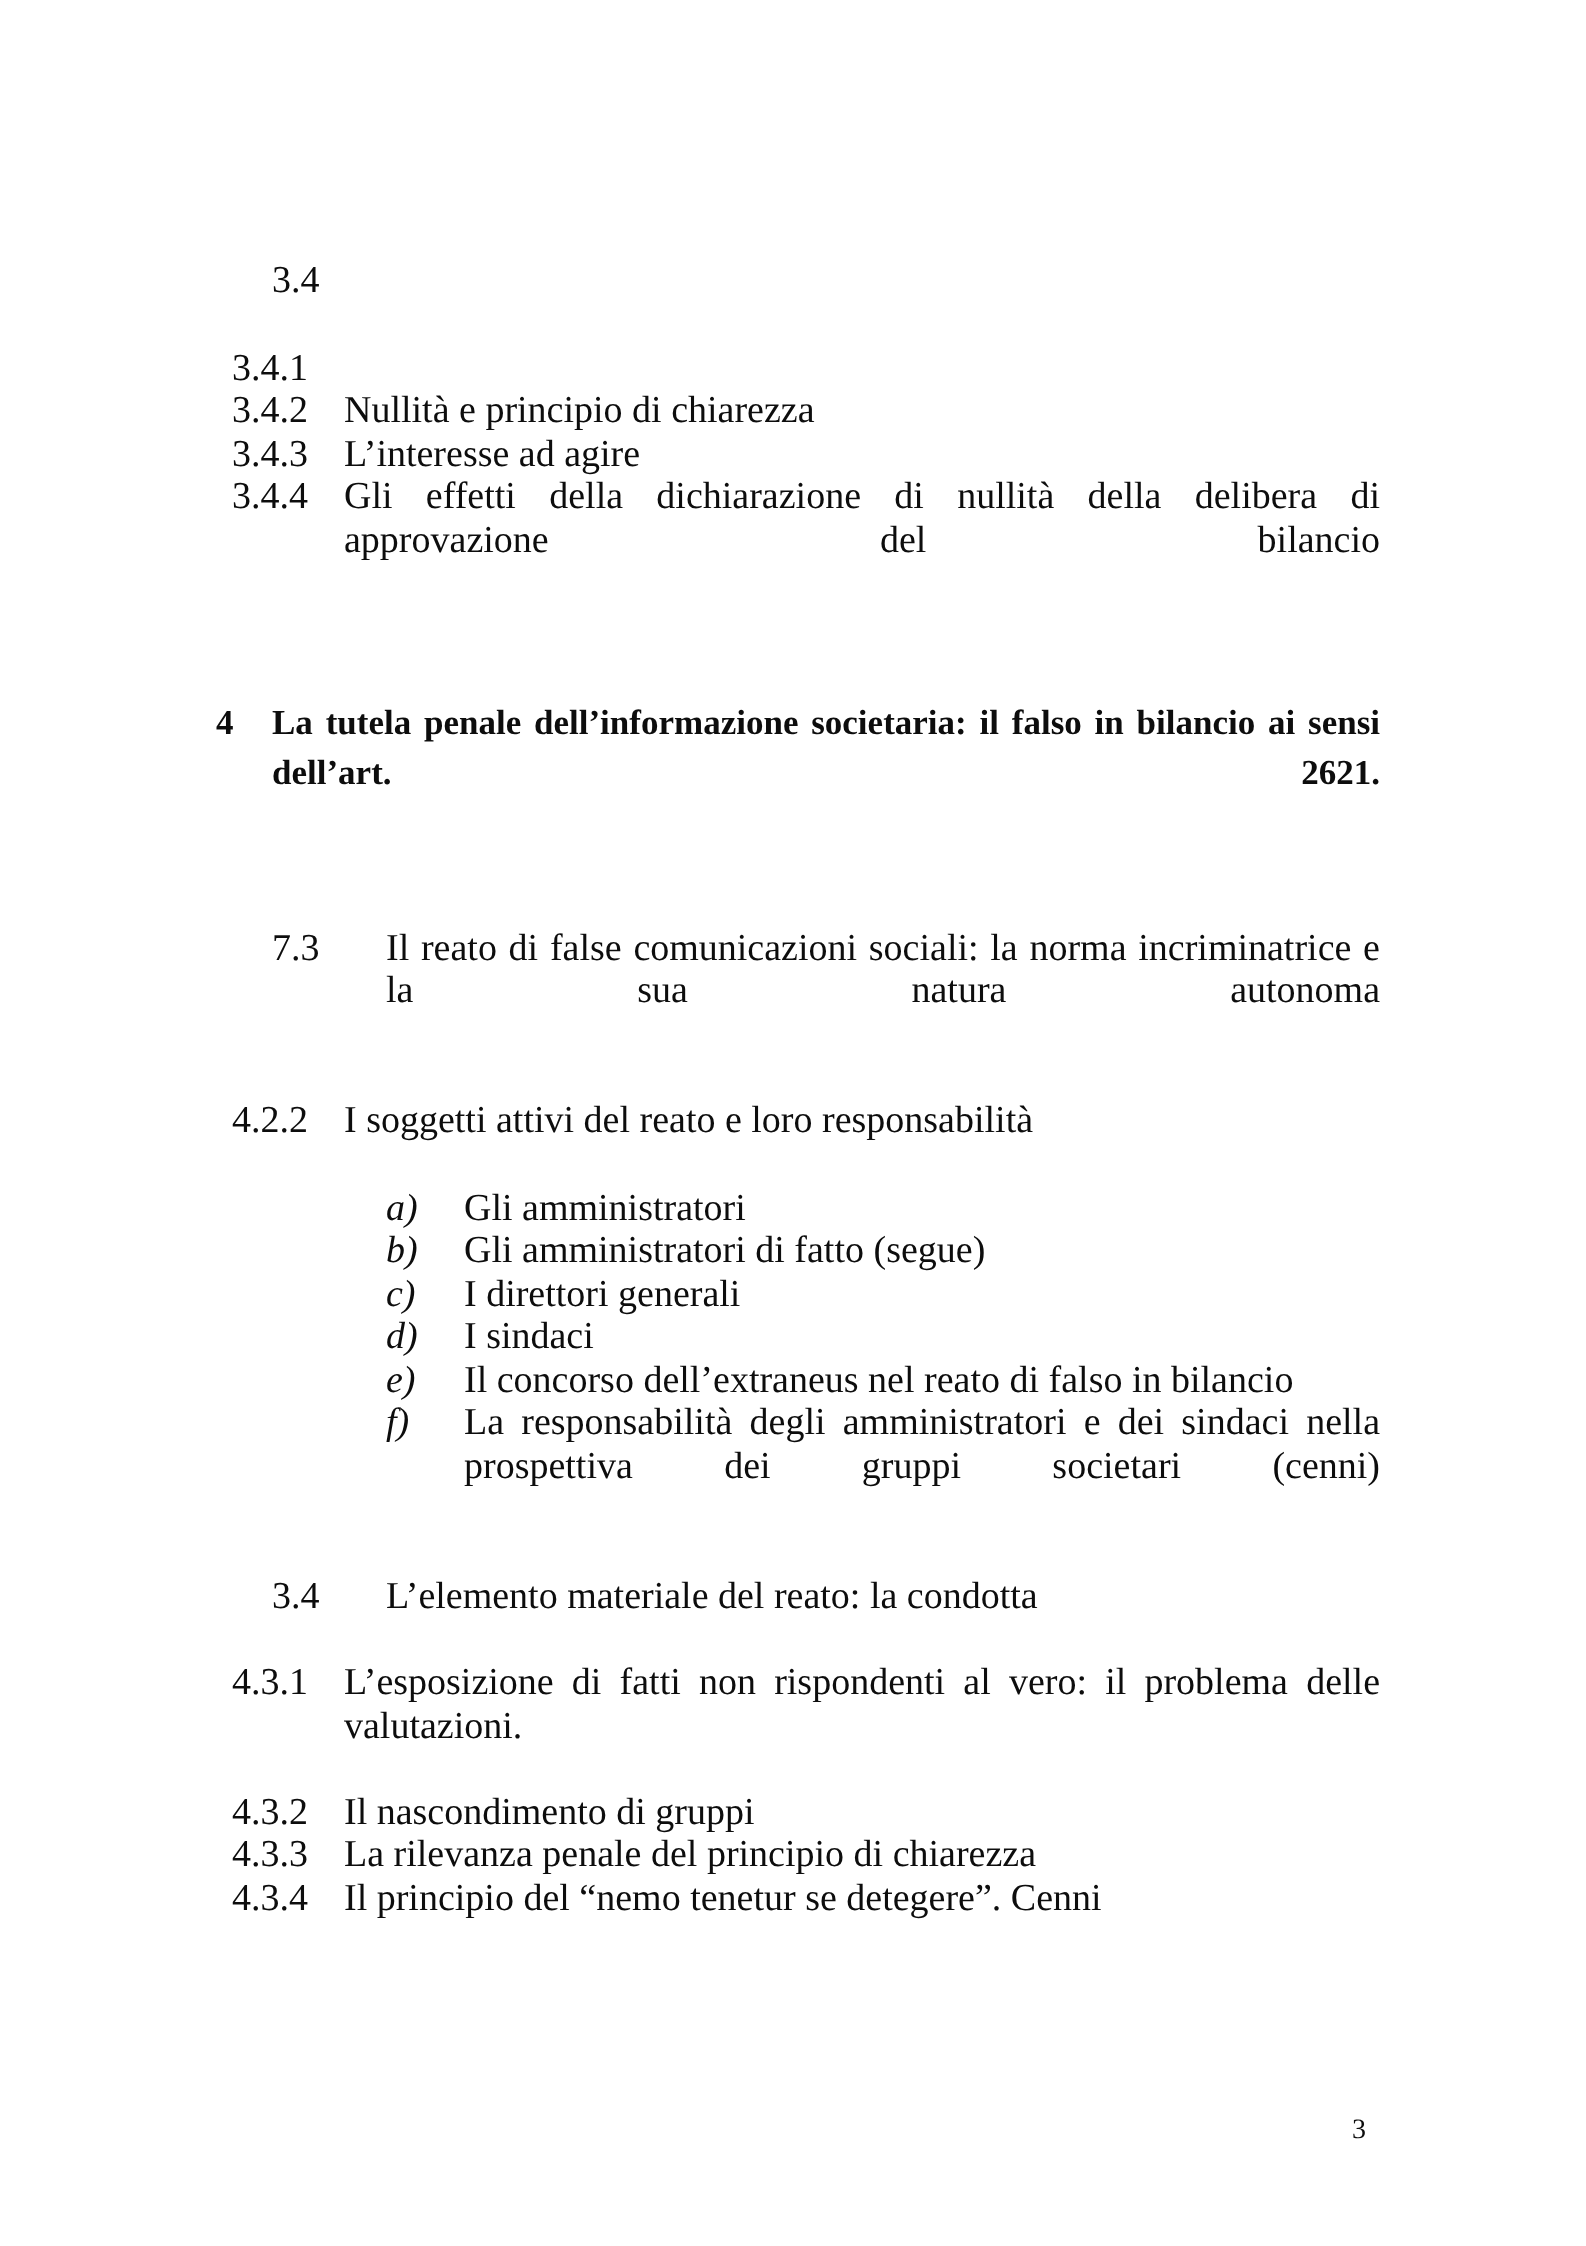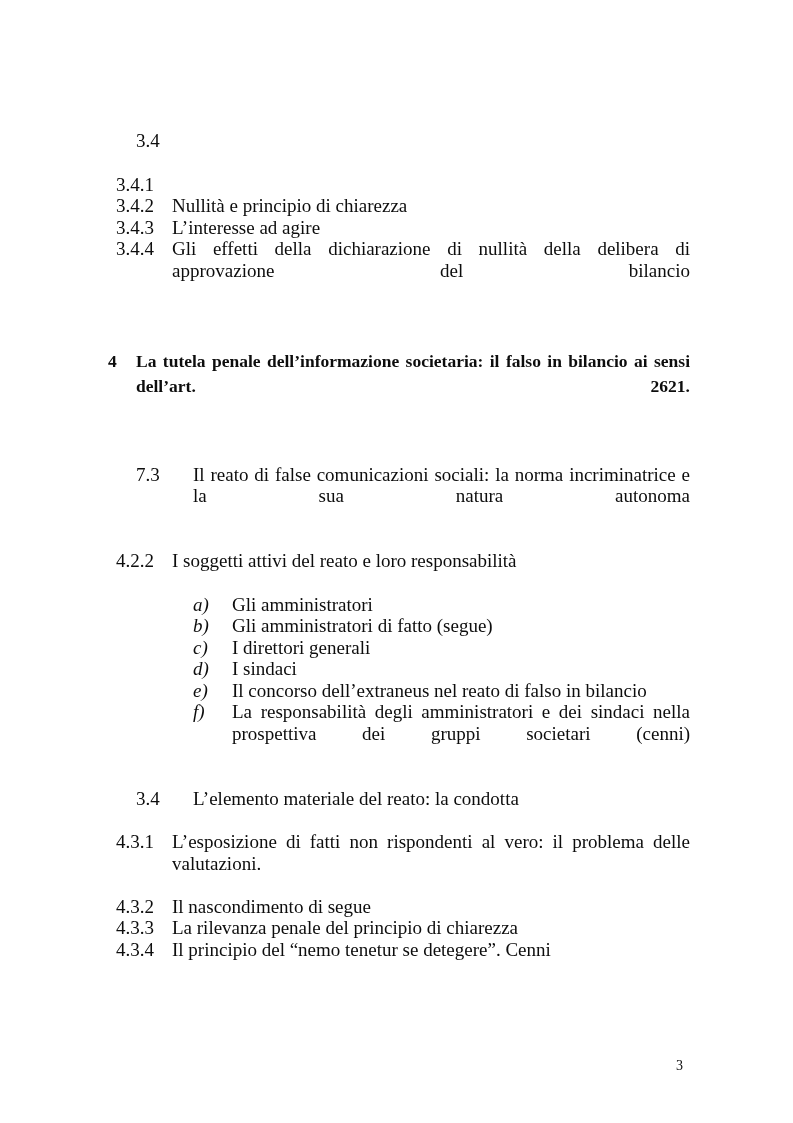--- a/index.html
+++ b/index.html
@@ -186,21 +186,21 @@
     </div>
 
     <div class="gap-md"></div>
 
     <div class="entry lvl3">
       <span class="num">4.3.1</span>
       <span class="txt">L’esposizione di fatti non rispondenti al vero: il problema delle valutazioni.</span>
     </div>
     <div class="entry lvl3 nojust">
       <span class="num">4.3.2</span>
-      <span class="txt">Il nascondimento di segue</span>
+      <span class="txt">Il nascondimento di gruppi</span>
     </div>
     <div class="entry lvl3 nojust">
       <span class="num">4.3.3</span>
       <span class="txt">La rilevanza penale del principio di chiarezza</span>
     </div>
     <div class="entry lvl3 nojust">
       <span class="num">4.3.4</span>
       <span class="txt"><span>Il principio del “</span><span class="ital">nemo tenetur se detegere</span><span>”. Cenni</span></span>
     </div>
 

